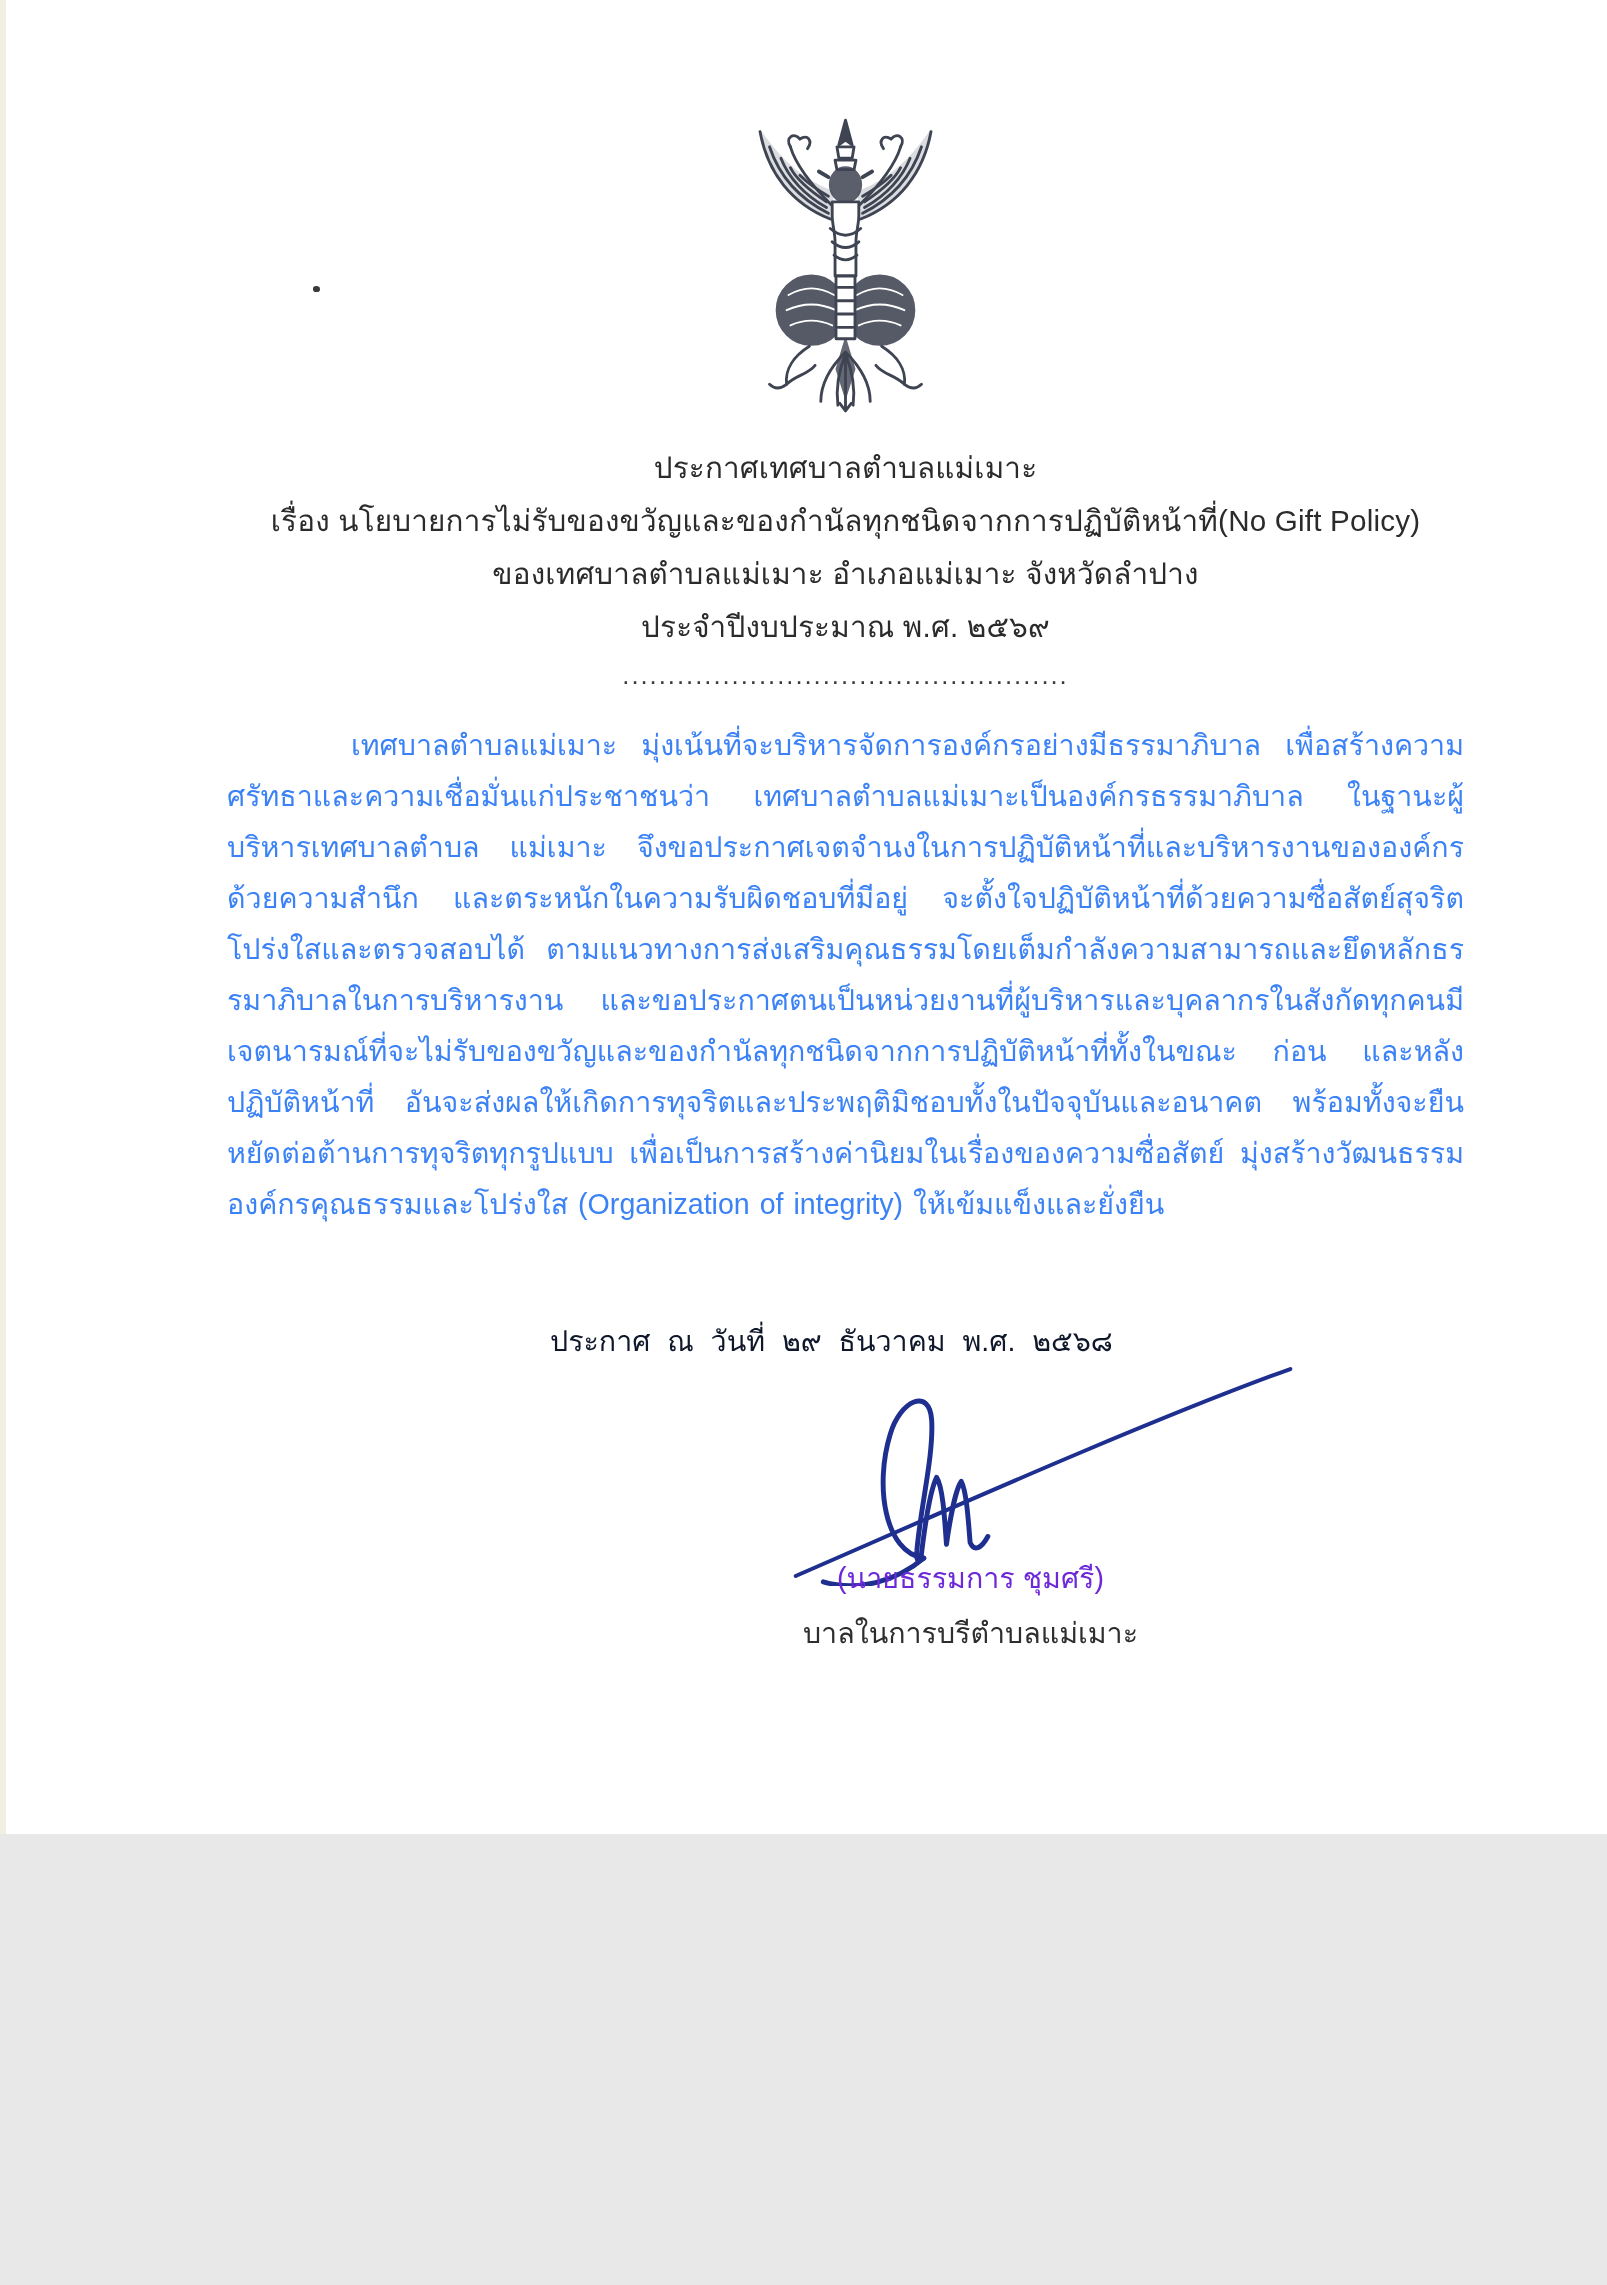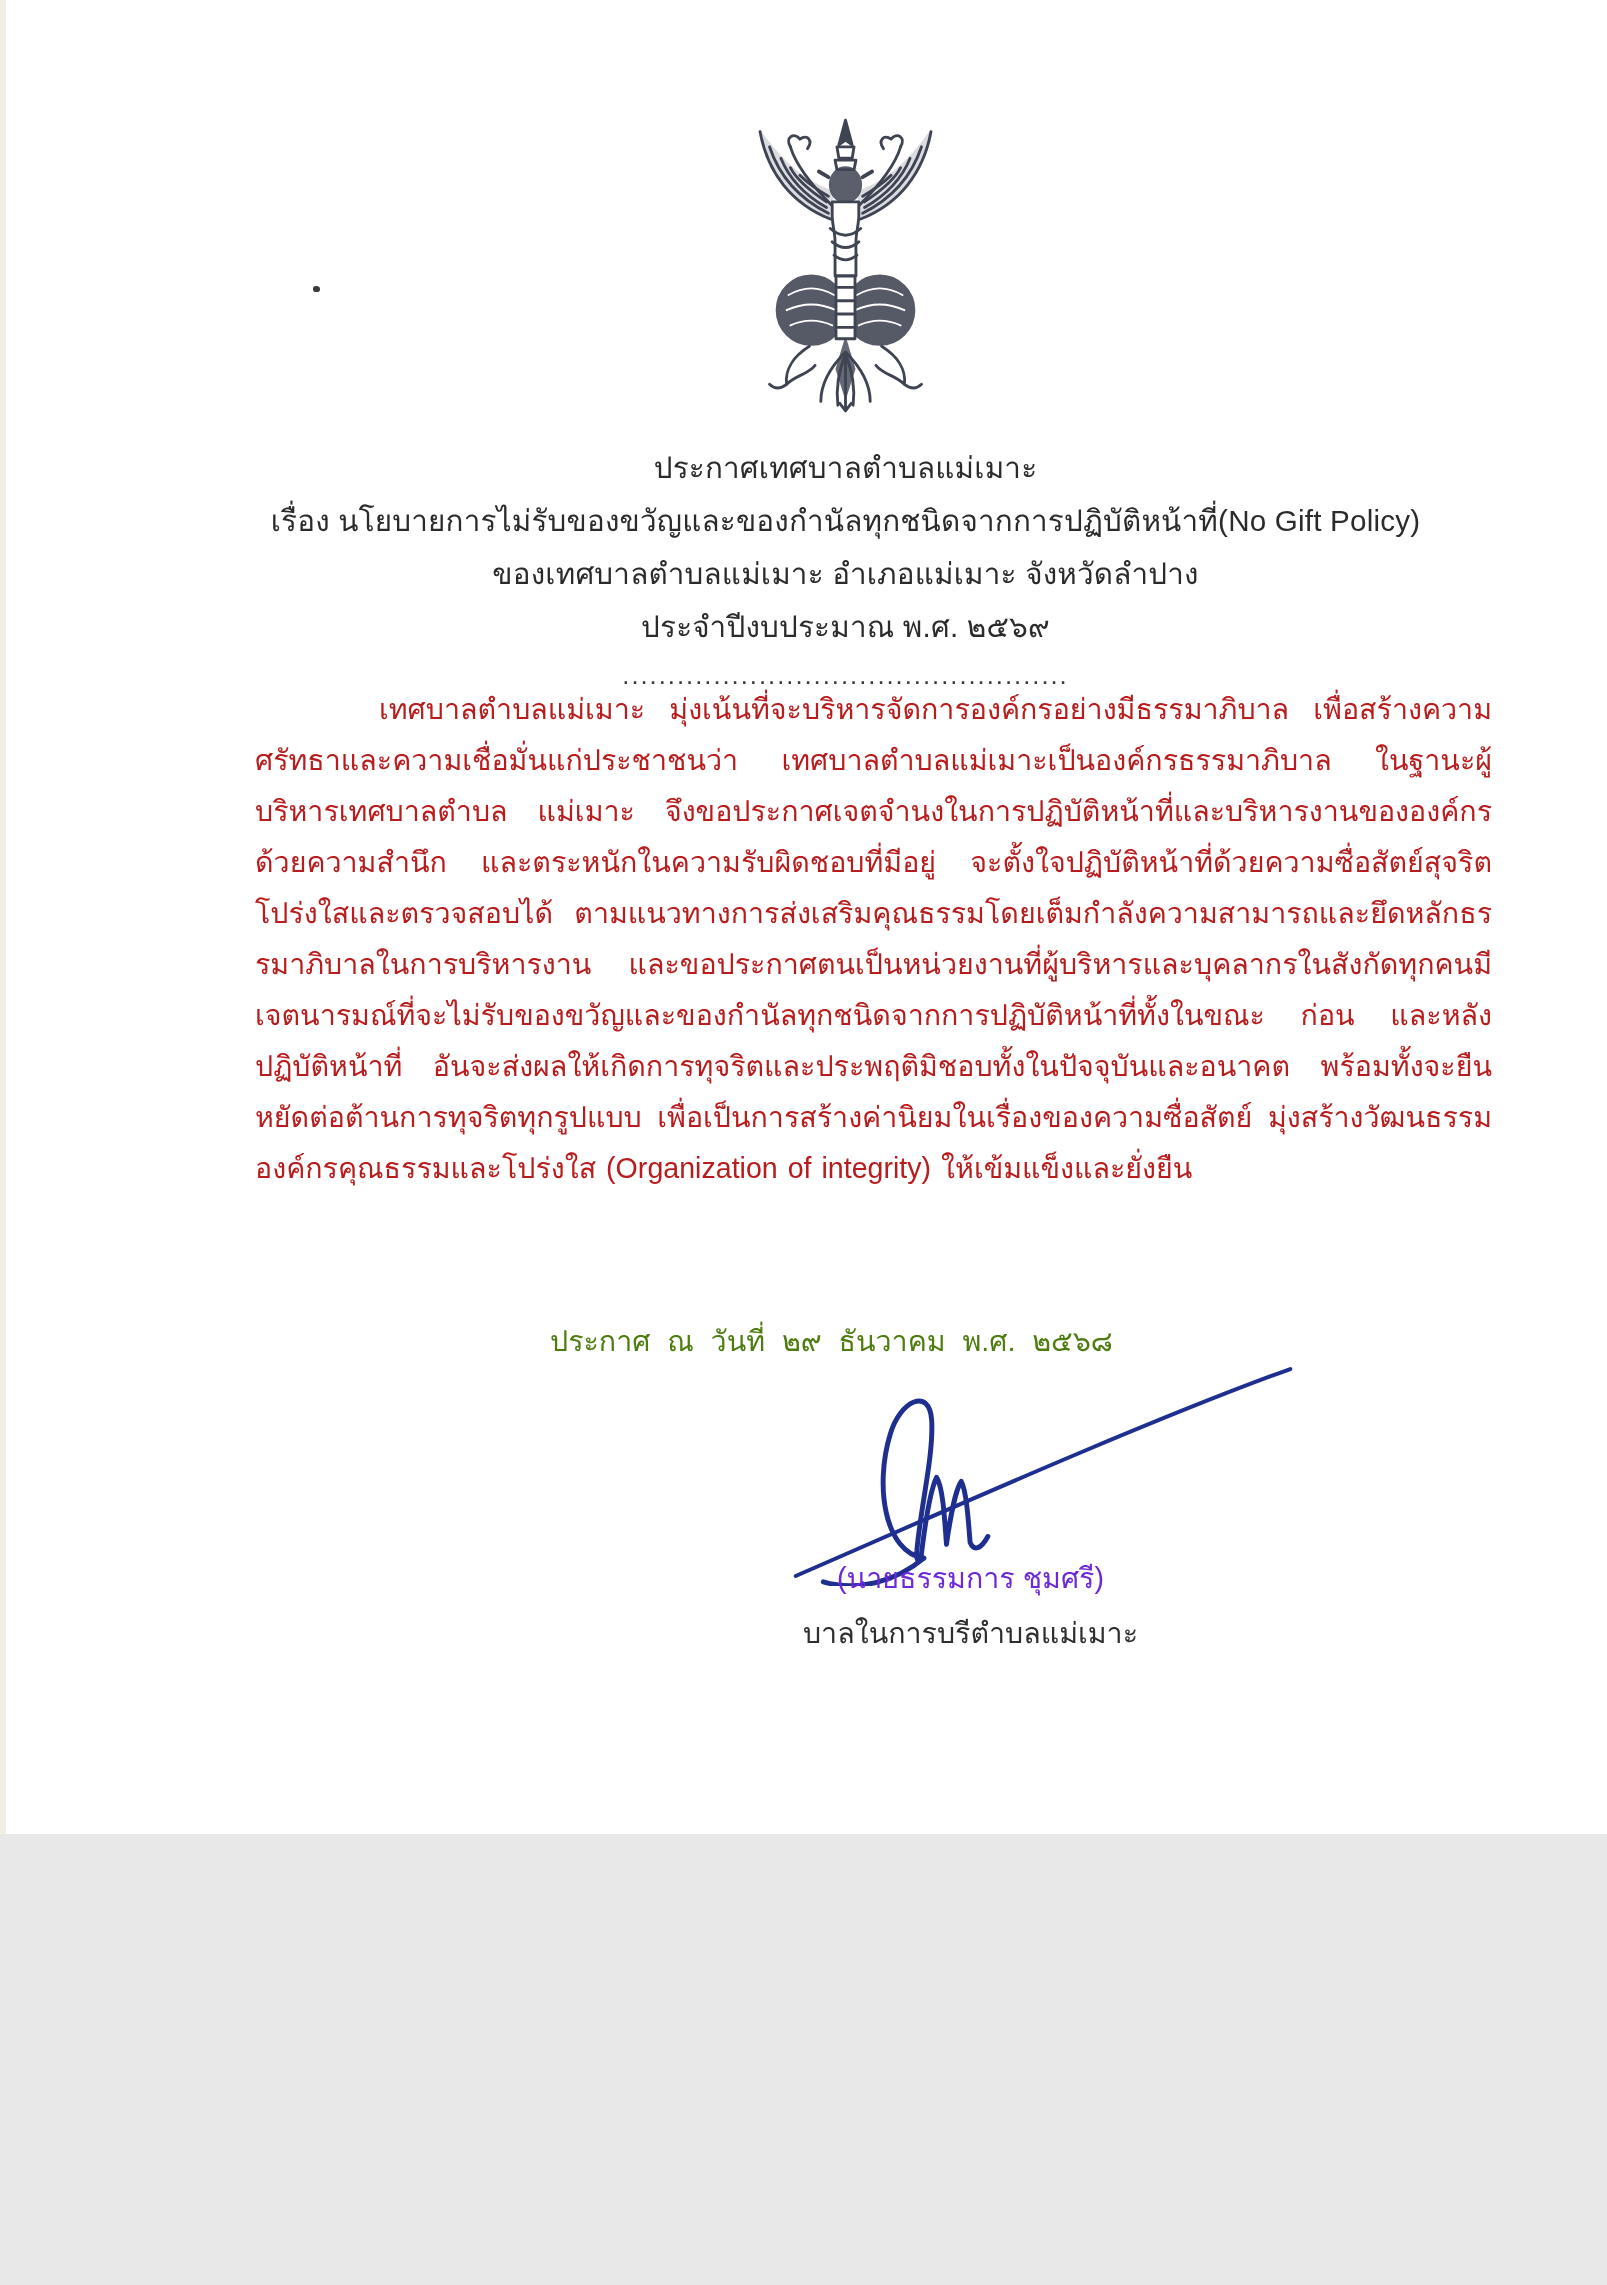--- a/index.html
+++ b/index.html
@@ -29,35 +29,34 @@
   }
   .header-line{
     font-size:29.6px;line-height:53px;color:#2b2b2b;
     letter-spacing:0.2px;white-space:nowrap;
   }
   .dotted-divider{
     font-size:25.6px;letter-spacing:2px;color:#3a3a3a;
     margin-top:7.9px;line-height:29.6px;
   }
   .body-paragraph{
-    position:absolute;left:227px;top:684px;width:1237px;
+    position:absolute;left:227px;top:720px;width:1237px;
     font-size:28.6px;line-height:51px;
     text-align:justify;text-align-last:left;
     text-indent:124px;
-    color:#b91c1c;
+    color:#3b82f6;
     word-spacing:2px;
-    margin-left:28px;
   }
   .closing-statement{
     position:absolute;left:351px;top:1239px;
     font-size:28.6px;color:#2e2e2e;white-space:nowrap;
   }
   .date-line{
     position:absolute;left:550px;top:1318px;
-    font-size:28.6px;color:#4d7c0f;white-space:nowrap;
+    font-size:28.6px;color:#0f172a;white-space:nowrap;
     word-spacing:8.9px;
   }
   .signature-svg{
     position:absolute;left:776px;top:1357px;width:536px;height:229px;
   }
   .signer-block{
     position:absolute;left:724px;top:1551px;width:493px;
     text-align:center;
   }
   .signer-name{

